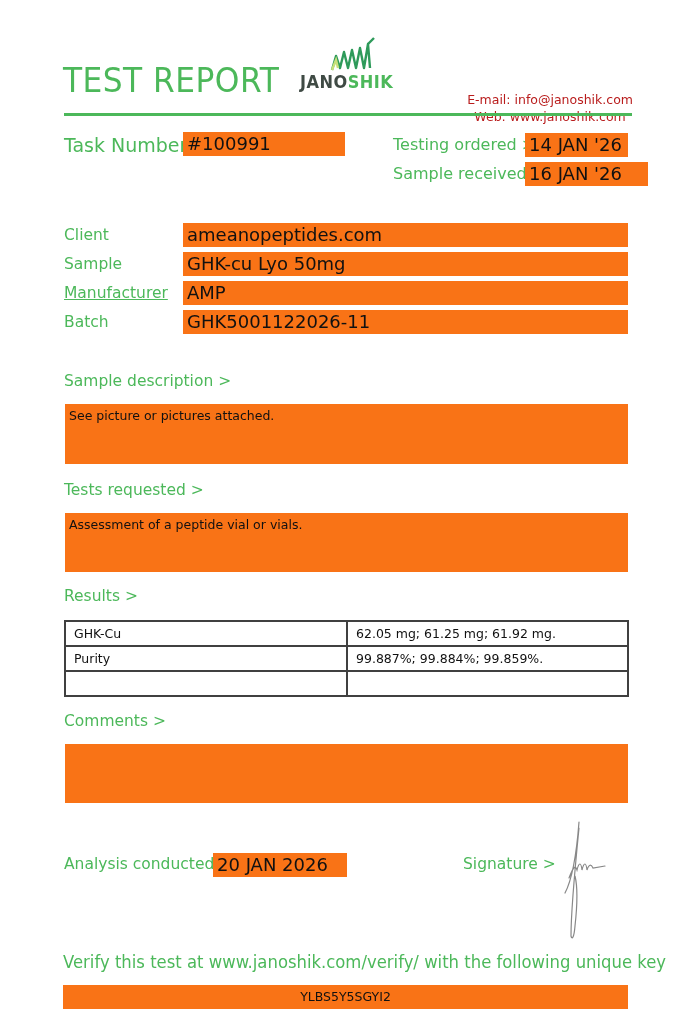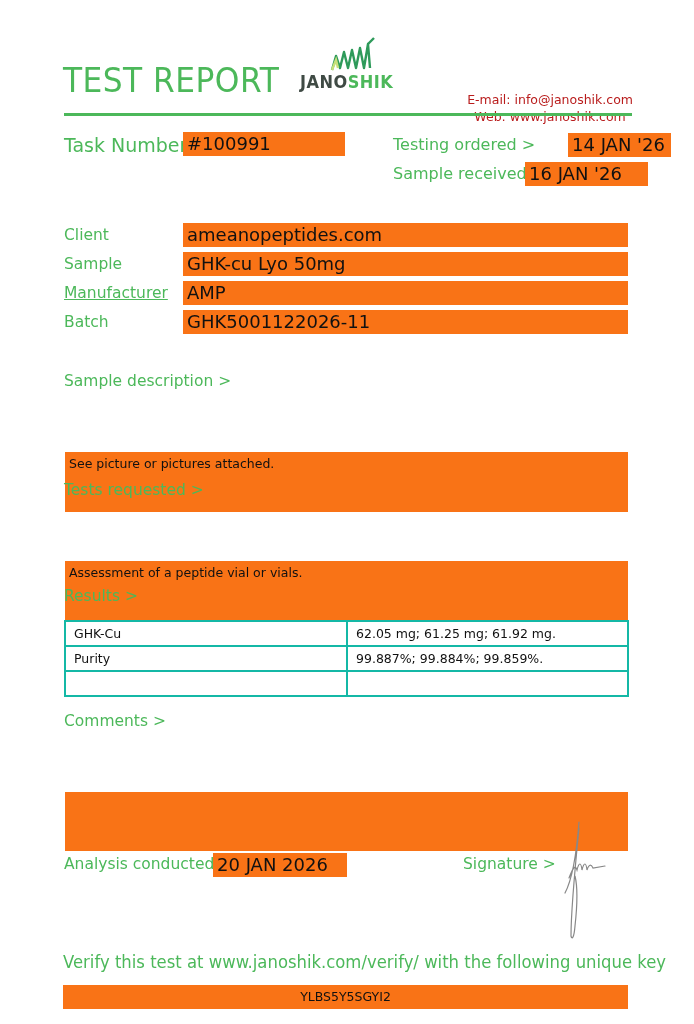--- a/index.html
+++ b/index.html
@@ -16,24 +16,24 @@
     .contact { right: 61px; top: 63px; text-align: center; font-size: 12.5px; line-height: 17px; color: #b91c1c; margin-top: 28px; }
     .rule { left: 64px; top: 113px; width: 568px; height: 3px; background: #4cb85a; }
 
     
     .box { background: #f97316; }
     .lbl { font-size: 17px; color: #4cb85a; }
     .val { font-size: 18px; color: #111; padding-left: 4px; line-height: 24px; }
     .small-lbl { font-size: 15.5px; color: #4cb85a; }
 
     .table { left: 64px; top: 620px; width: 565px; border-collapse: collapse; }
-    .table td { border: 2px solid #14b8a6; height: 25px; font-size: 12.5px; padding-left: 8px; vertical-align: middle; }
+    .table td { border: 2px solid #404040; height: 25px; font-size: 12.5px; padding-left: 8px; vertical-align: middle; }
     .table td.c1 { width: 282px; }
 
-    .textbox { font-size: 12.5px; padding: 4px 4px; margin-top: 48px; }
+    .textbox { font-size: 12.5px; padding: 4px 4px; }
   </style>
 </head>
 <body>
 
 <div class="abs title">TEST REPORT</div>
 
 <div class="abs logo">
   <svg width="70" height="36" viewBox="0 0 70 36" style="position:absolute;left:28px;top:0;">
     <path d="M6 34 L10 20 L14 32 L18 16 L22 32 L26 14 L30 32 L34 12 L38 32 L42 8 L44 32" fill="none" stroke="#2e9a5a" stroke-width="2.4" stroke-linejoin="round"></path>
     <path d="M6 34 L10 24 L12 32" fill="none" stroke="#c7e07a" stroke-width="2.4"></path>
@@ -46,21 +46,21 @@
   <div>E-mail: info@janoshik.com</div>
   <div>Web: www.janoshik.com</div>
 </div>
 
 <div class="abs rule"></div>
 
 <div class="abs lbl" style="left:64px;top:134px;font-size:19px;">Task Number</div>
 <div class="abs box val" style="left:183px;top:132px;width:162px;height:24px;">#100991</div>
 
 <div class="abs small-lbl" style="left:393px;top:135px;font-size:16px;">Testing ordered  &gt;</div>
-<div class="abs box val" style="left:525px;top:133px;width:103px;height:24px;margin-left:43px;">14 JAN '26</div>
+<div class="abs box val" style="left:525px;top:133px;width:103px;height:24px;">14 JAN '26</div>
 
 <div class="abs small-lbl" style="left:393px;top:164px;font-size:16px;">Sample received &gt;</div>
 <div class="abs box val" style="left:525px;top:162px;width:123px;height:24px;">16 JAN '26</div>
 
 <div class="abs small-lbl" style="left:64px;top:226px;">Client</div>
 <div class="abs box val" style="left:183px;top:223px;width:445px;height:24px;">ameanopeptides.com</div>
 
 <div class="abs small-lbl" style="left:64px;top:255px;">Sample</div>
 <div class="abs box val" style="left:183px;top:252px;width:445px;height:24px;">GHK-cu Lyo 50mg</div>
 

